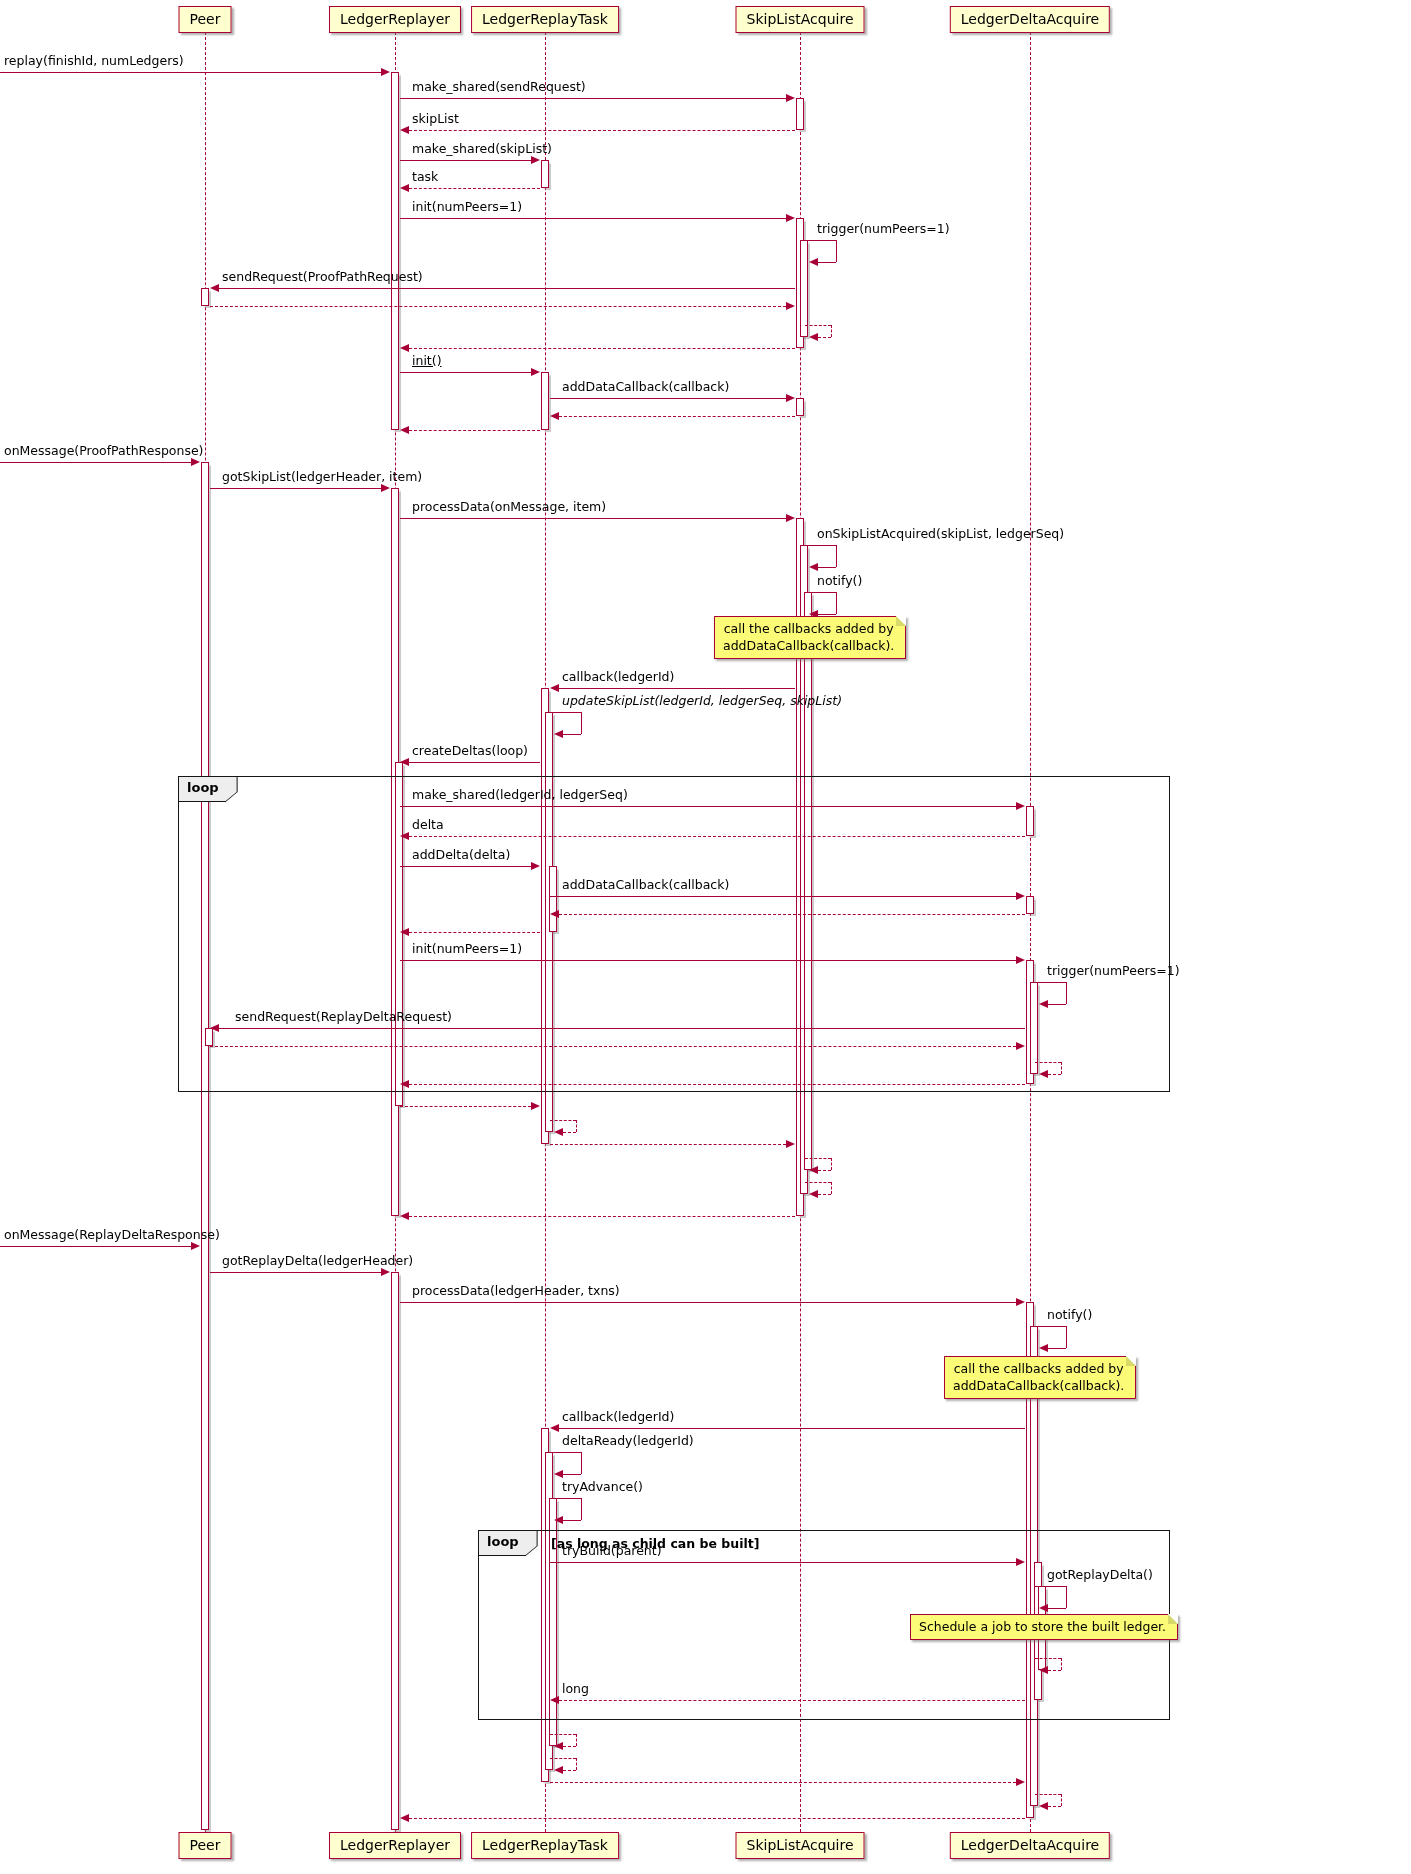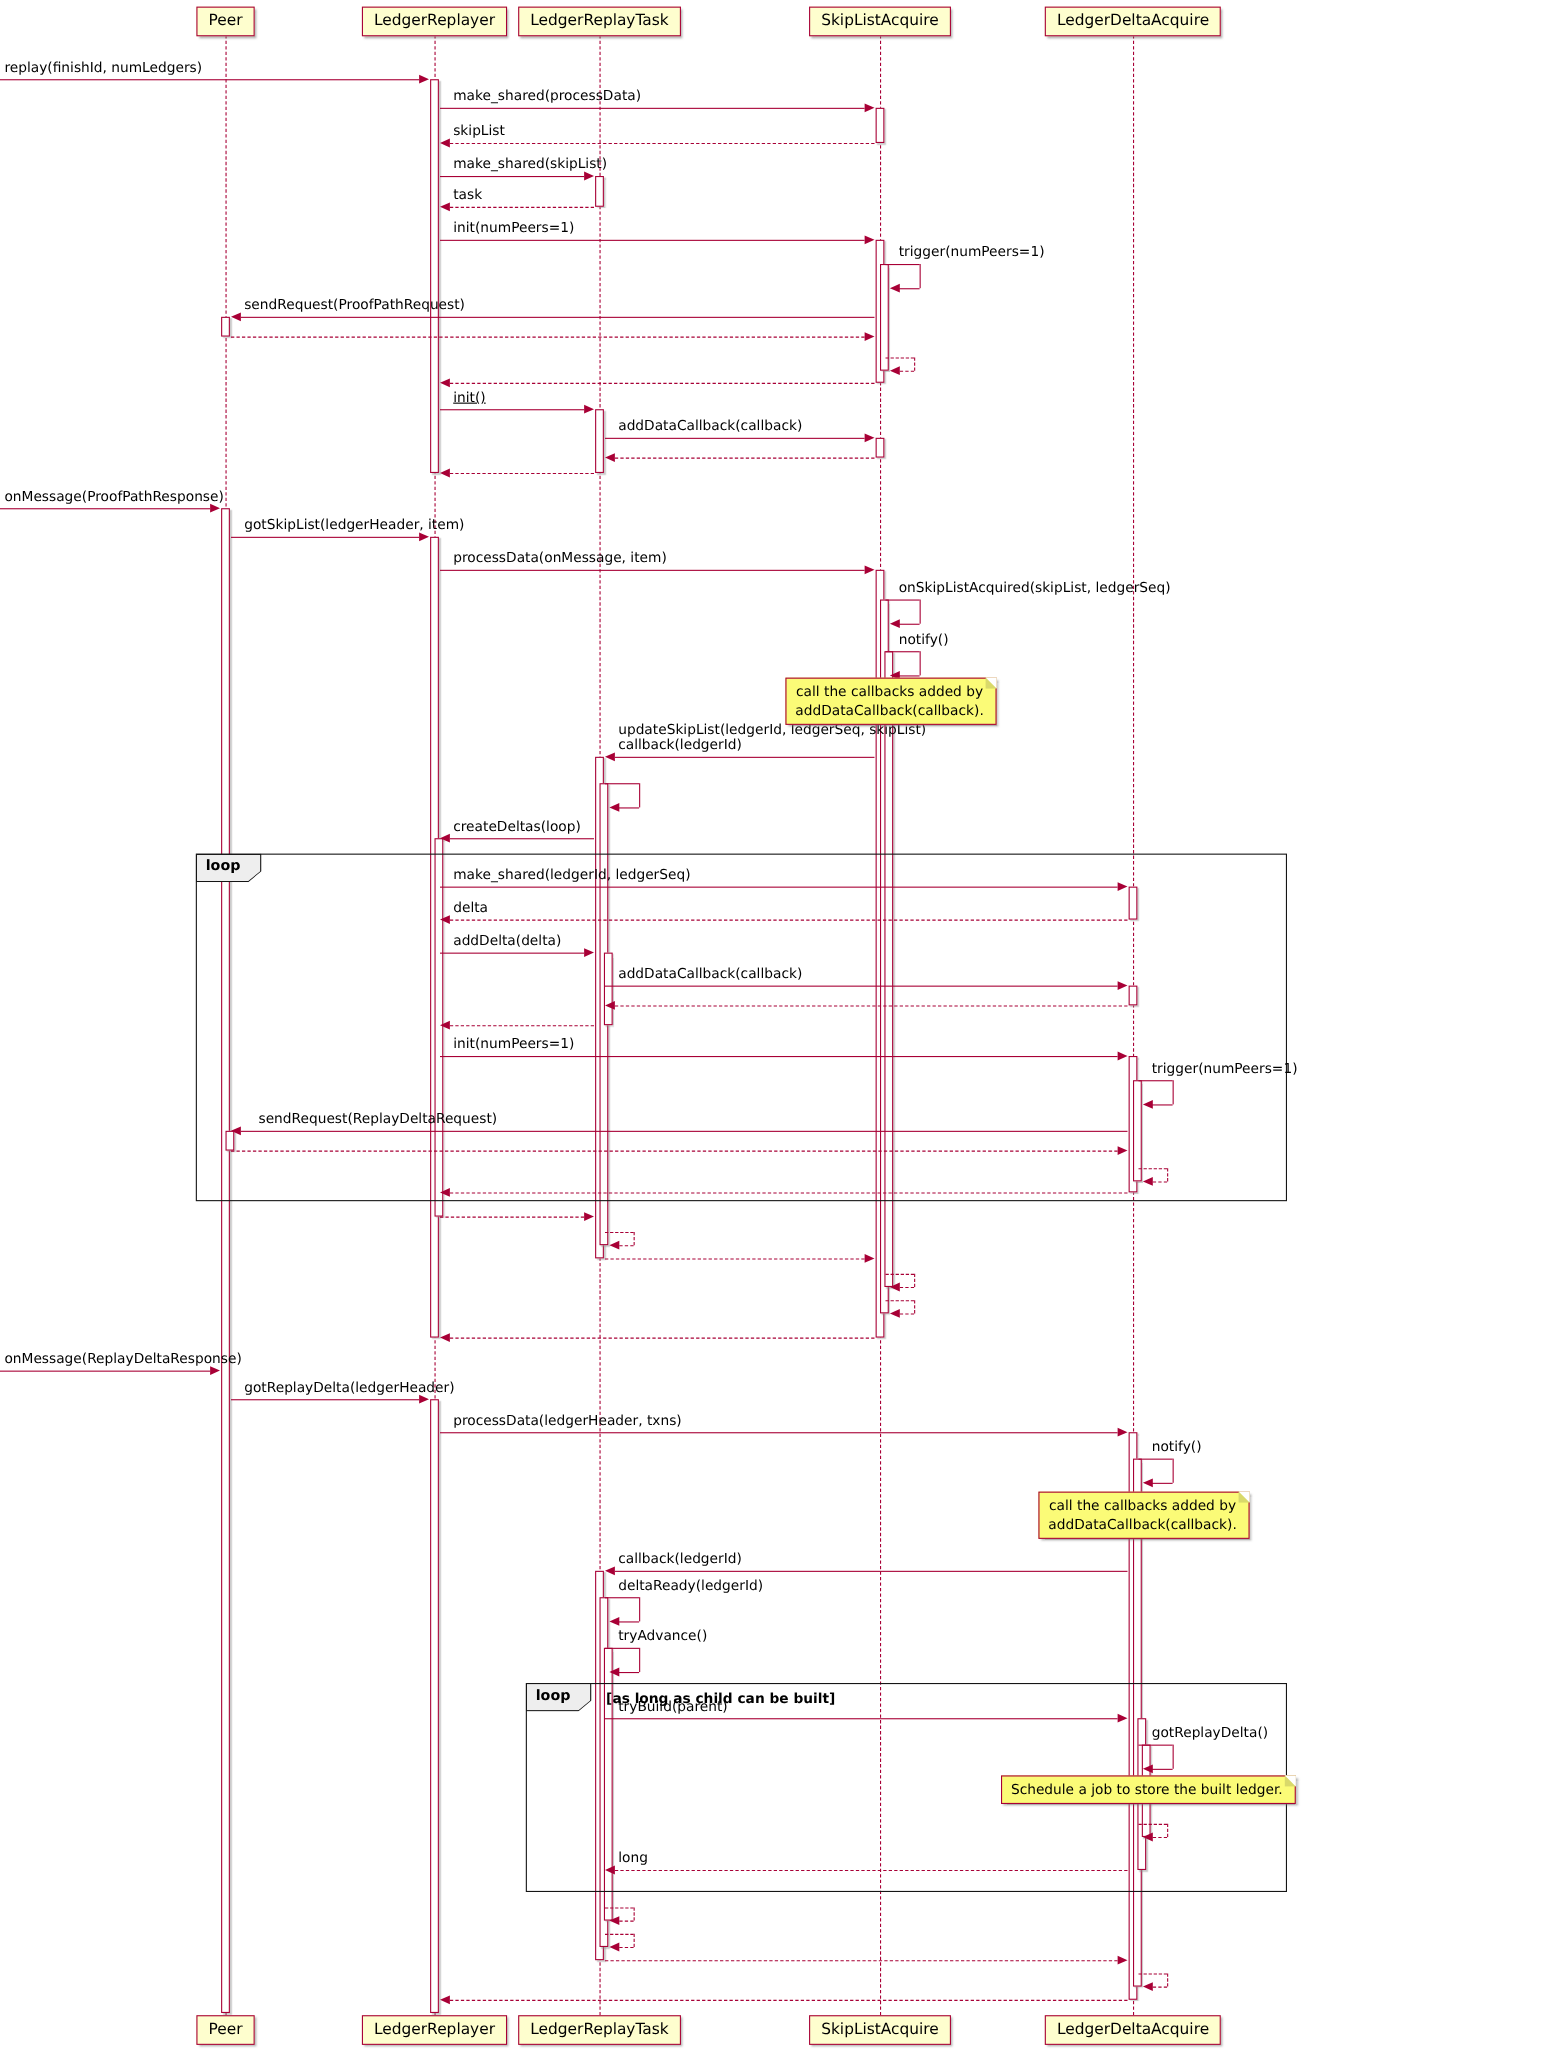--- a/index.html
+++ b/index.html
@@ -87,21 +87,21 @@
       <div class="frame-tab">
         <div class="frame-tab-inner">loop</div>
       </div>
       <div class="frame-cond" style="left: 72px; top: 5px;">[as long as child can be built]</div>
     </div>
     <div class="mline solid" style="left: 0px; top: 72px; width: 381px;"></div>
     <div class="head right" style="left: 381px; top: 68px;"></div>
     <div class="mlabel" style="left: 4px; top: 53px;">replay(finishId, numLedgers)</div>
     <div class="mline solid" style="left: 400px; top: 98px; width: 386px;"></div>
     <div class="head right" style="left: 786px; top: 94px;"></div>
-    <div class="mlabel" style="left: 412px; top: 79px;">make_shared(processData)</div>
+    <div class="mlabel" style="left: 412px; top: 79px;">make_shared(sendRequest)</div>
     <div class="mline dashed" style="left: 409px; top: 130px; width: 386px;"></div>
     <div class="head left" style="left: 400px; top: 126px;"></div>
     <div class="mlabel" style="left: 412px; top: 111px;">skipList</div>
     <div class="mline solid" style="left: 400px; top: 160px; width: 131px;"></div>
     <div class="head right" style="left: 531px; top: 156px;"></div>
     <div class="mlabel" style="left: 412px; top: 141px;">make_shared(skipList)</div>
     <div class="mline dashed" style="left: 409px; top: 188px; width: 131px;"></div>
     <div class="head left" style="left: 400px; top: 184px;"></div>
     <div class="mlabel" style="left: 412px; top: 169px;">task</div>
     <div class="mline solid" style="left: 400px; top: 218px; width: 386px;"></div>
@@ -152,21 +152,21 @@
     <div class="mline solid" style="left: 813px; top: 614px; width: 23px;"></div>
     <div class="head left" style="left: 809px; top: 610px;"></div>
     <div class="mlabel" style="left: 817px; top: 573px;">notify()</div>
     <div class="mline solid" style="left: 559px; top: 688px; width: 236px;"></div>
     <div class="head left" style="left: 550px; top: 684px;"></div>
     <div class="mlabel" style="left: 562px; top: 669px;">callback(ledgerId)</div>
     <div class="mline solid" style="left: 550px; top: 712px; width: 31px;"></div>
     <div class="vline solid" style="left: 581px; top: 712px; height: 22px;"></div>
     <div class="mline solid" style="left: 558px; top: 734px; width: 23px;"></div>
     <div class="head left" style="left: 554px; top: 730px;"></div>
-    <div class="mlabel" style="left: 562px; top: 655px;">updateSkipList(ledgerId, ledgerSeq, skipList)</div>
+    <div class="mlabel" style="left: 562px; top: 693px; font-style: italic;">updateSkipList(ledgerId, ledgerSeq, skipList)</div>
     <div class="mline solid" style="left: 409px; top: 762px; width: 131px;"></div>
     <div class="head left" style="left: 400px; top: 758px;"></div>
     <div class="mlabel" style="left: 412px; top: 743px;">createDeltas(loop)</div>
     <div class="mline solid" style="left: 400px; top: 806px; width: 616px;"></div>
     <div class="head right" style="left: 1016px; top: 802px;"></div>
     <div class="mlabel" style="left: 412px; top: 787px;">make_shared(ledgerId, ledgerSeq)</div>
     <div class="mline dashed" style="left: 409px; top: 836px; width: 616px;"></div>
     <div class="head left" style="left: 400px; top: 832px;"></div>
     <div class="mlabel" style="left: 412px; top: 817px;">delta</div>
     <div class="mline solid" style="left: 400px; top: 866px; width: 131px;"></div>

